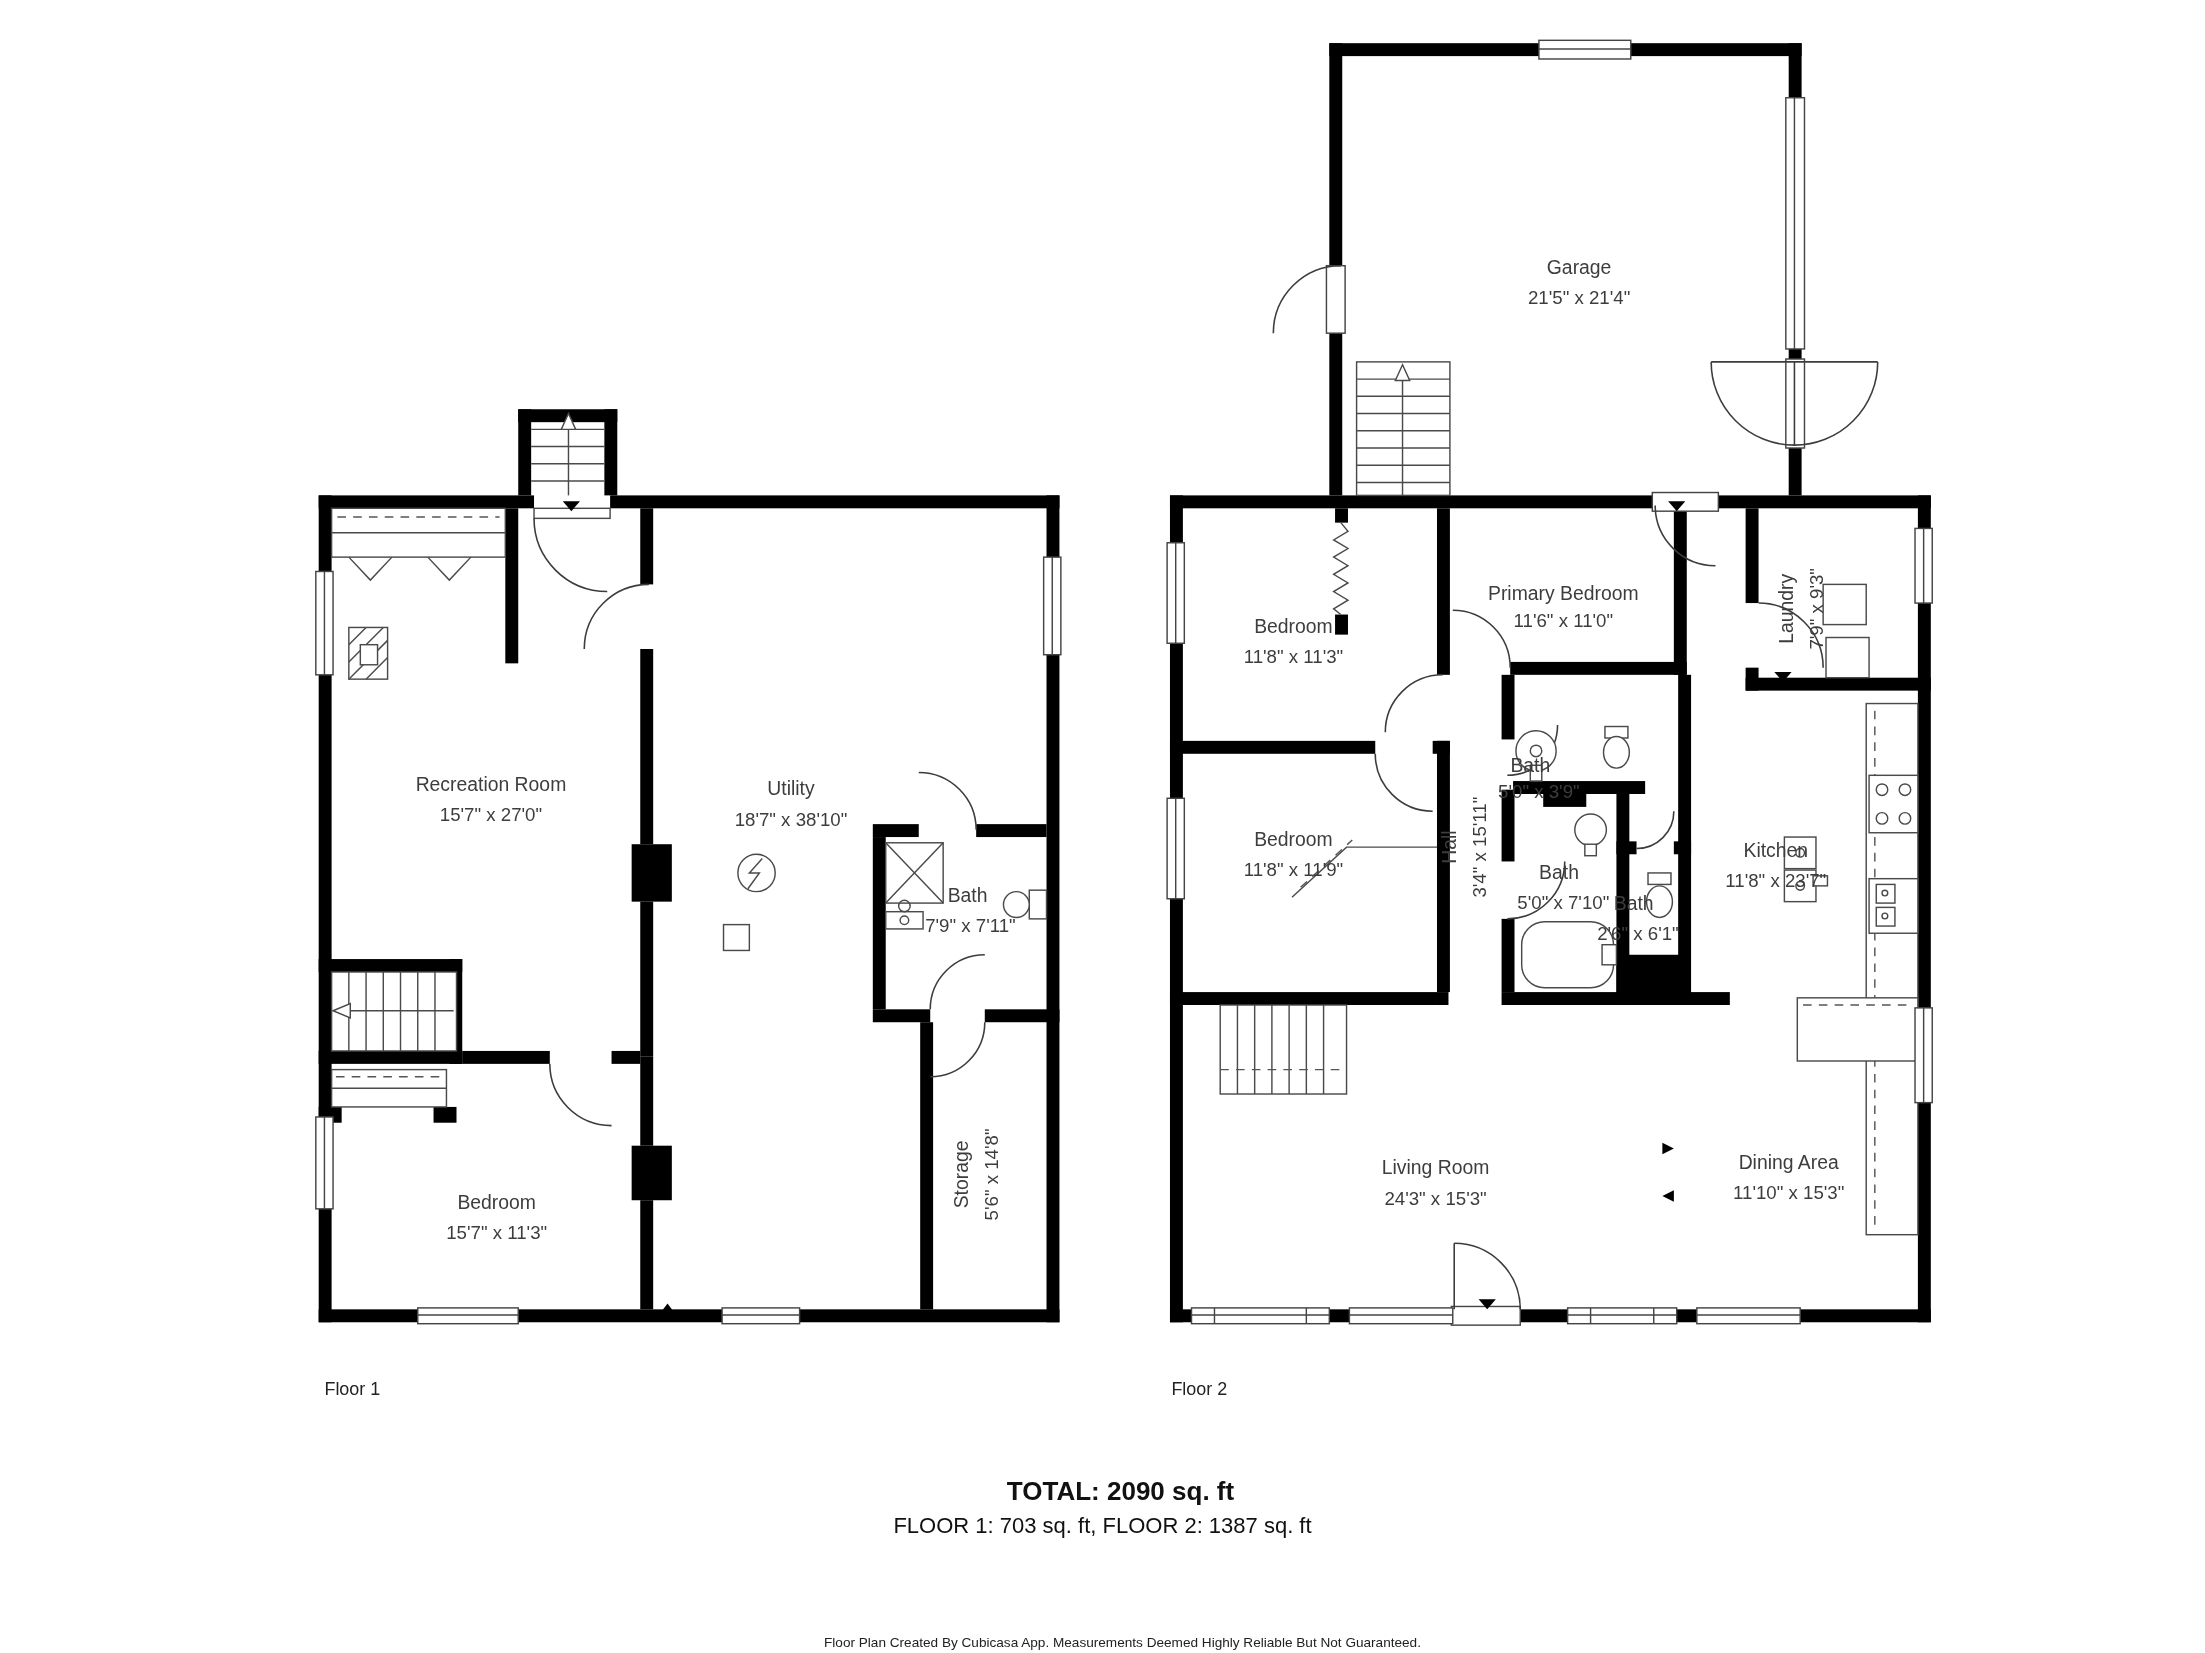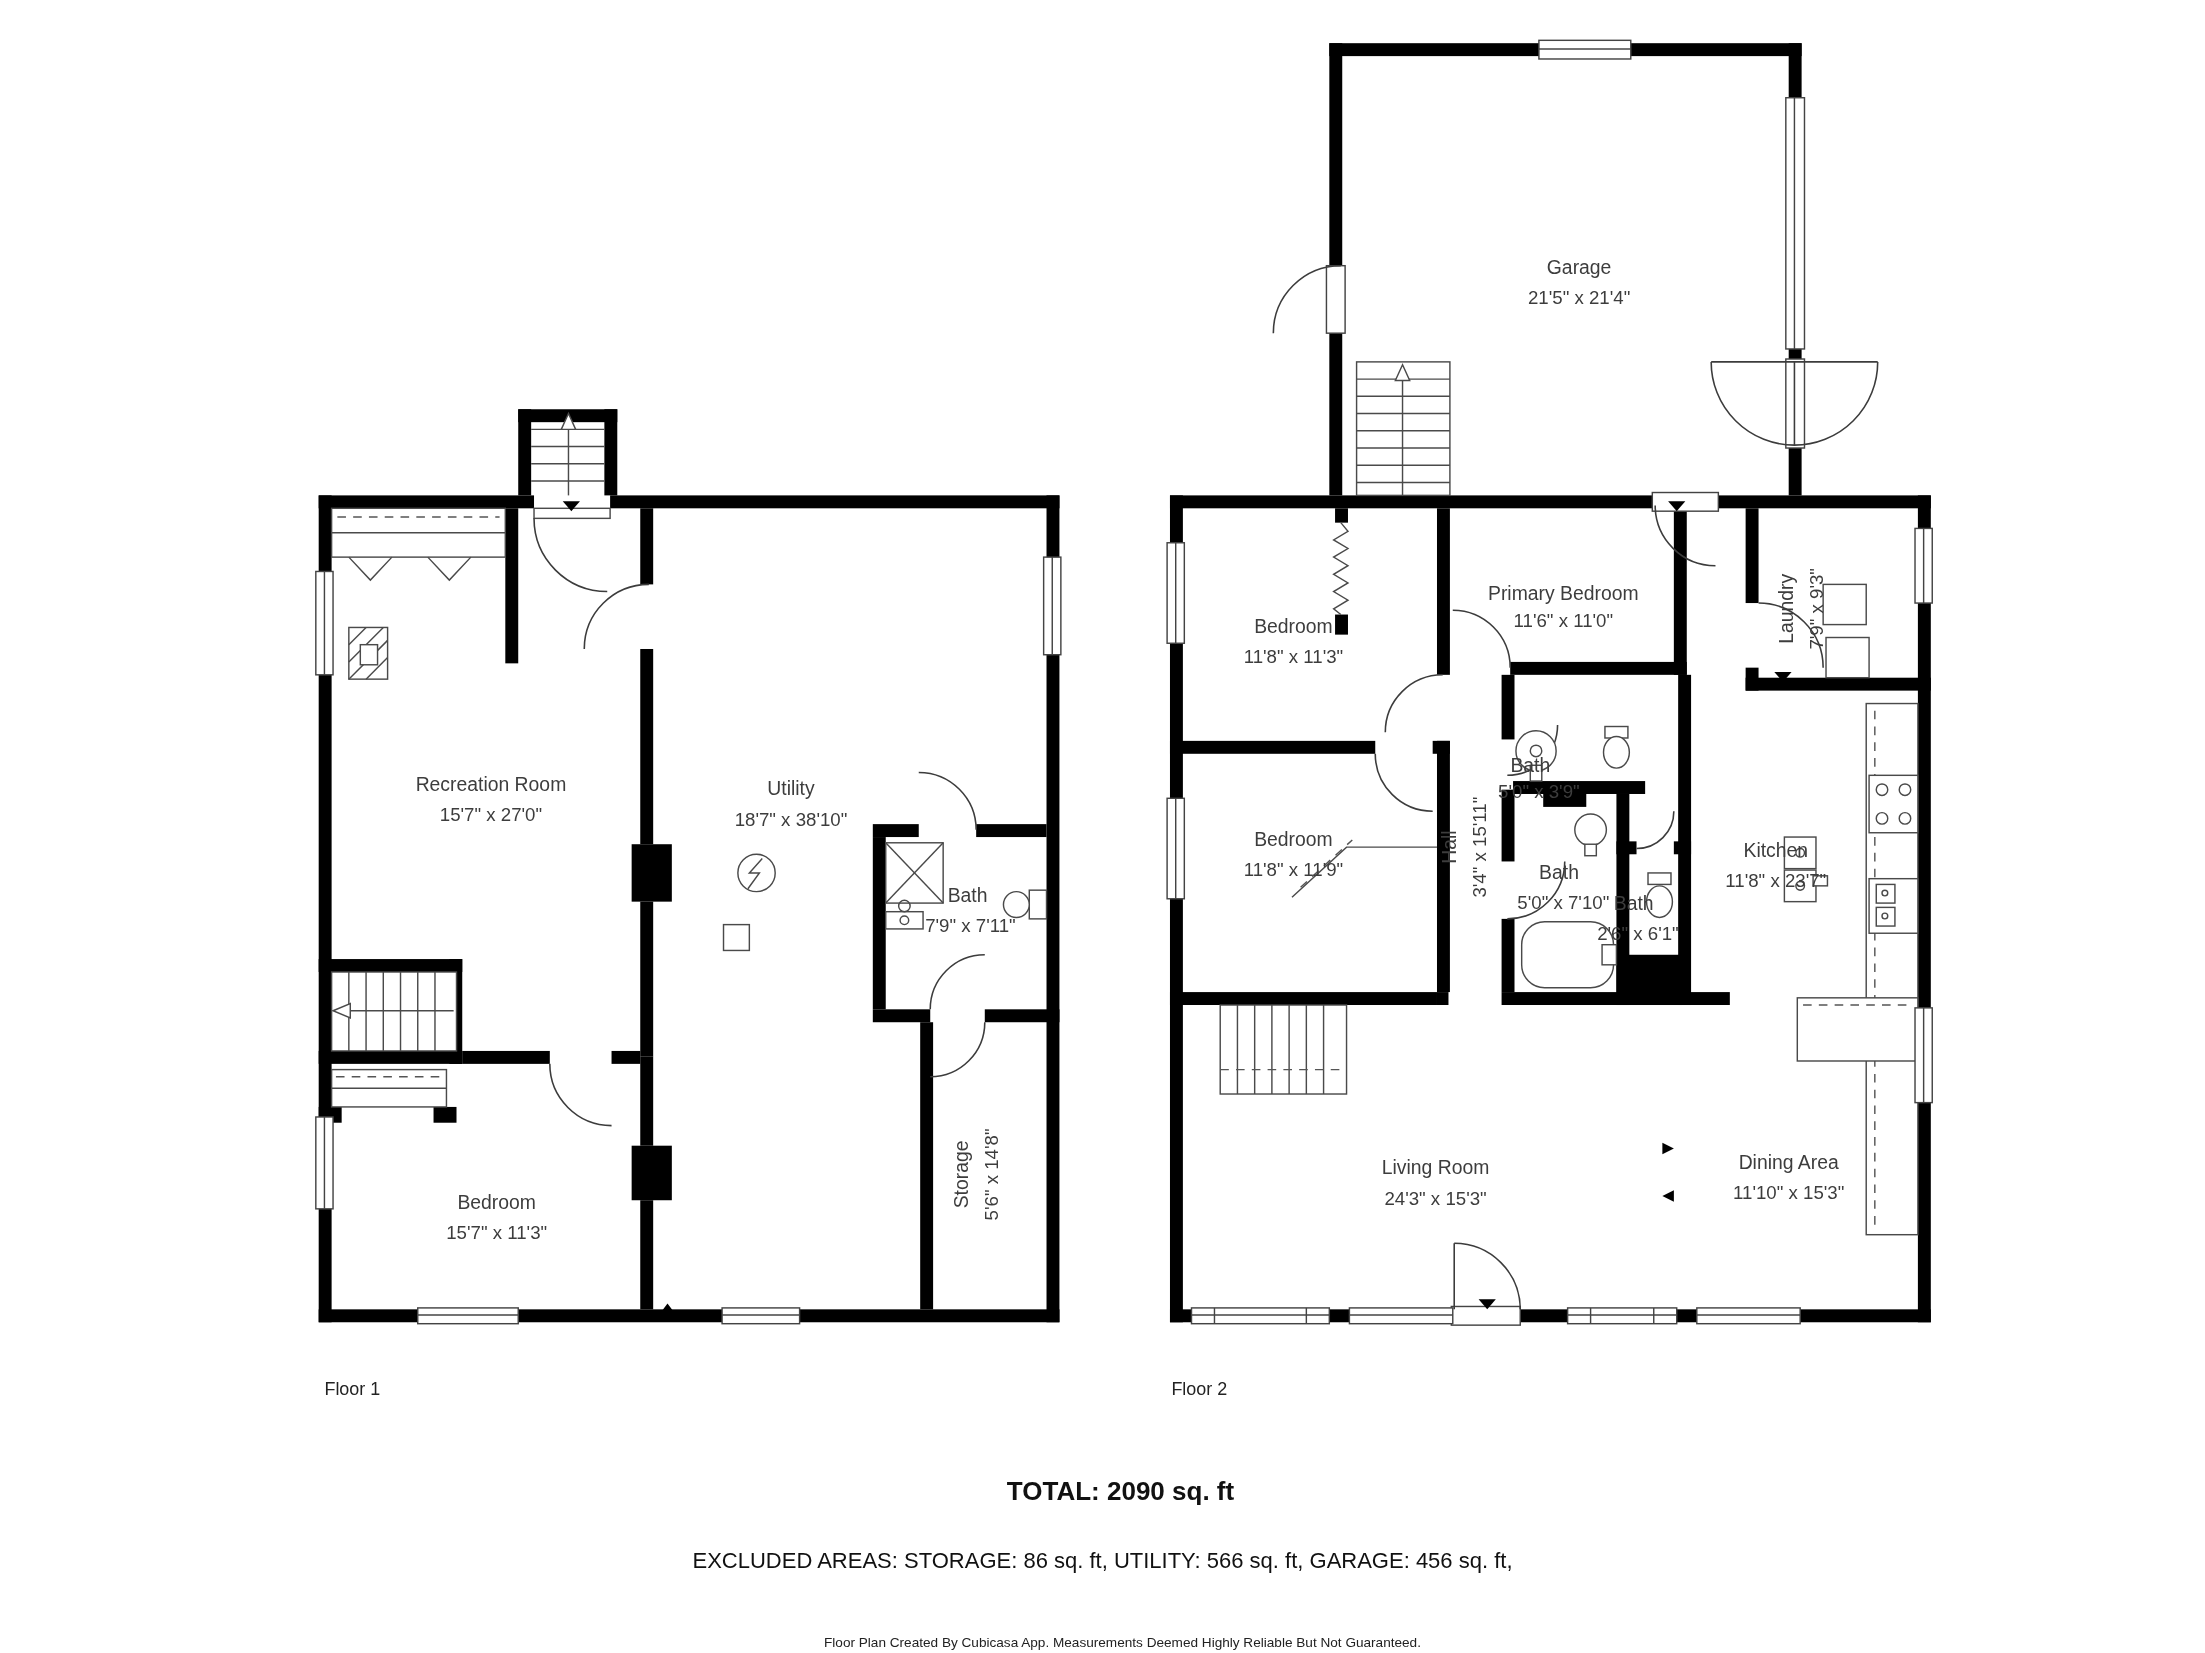--- a/index.html
+++ b/index.html
@@ -403,16 +403,16 @@
     <text class="roomdims" x="1237" y="618">11'8" x 23'7"</text>
     <text class="roomname" x="1000" y="818">Living Room</text>
     <text class="roomdims" x="1000" y="839">24'3" x 15'3"</text>
     <text class="roomname" x="1246" y="814">Dining Area</text>
     <text class="roomdims" x="1246" y="835">11'10" x 15'3"</text>
     <text class="floorlab" x="816" y="972">Floor 2</text>
   </g>
 </svg>
 
   <div class="summary sum-total">TOTAL: 2090 sq. ft</div>
-  <div class="summary sum-excluded">EXCLUDED AREAS: STORAGE: 86 sq. ft, UTILITY: 566 sq. ft, GARAGE: 456 sq. ft,</div>
+  <div class="summary sum-floors">FLOOR 1: 703 sq. ft, FLOOR 2: 1387 sq. ft</div>
   <div class="footer">Floor Plan Created By Cubicasa App. Measurements Deemed Highly Reliable But Not Guaranteed.</div>
 </div>
 
 
 </body></html>

